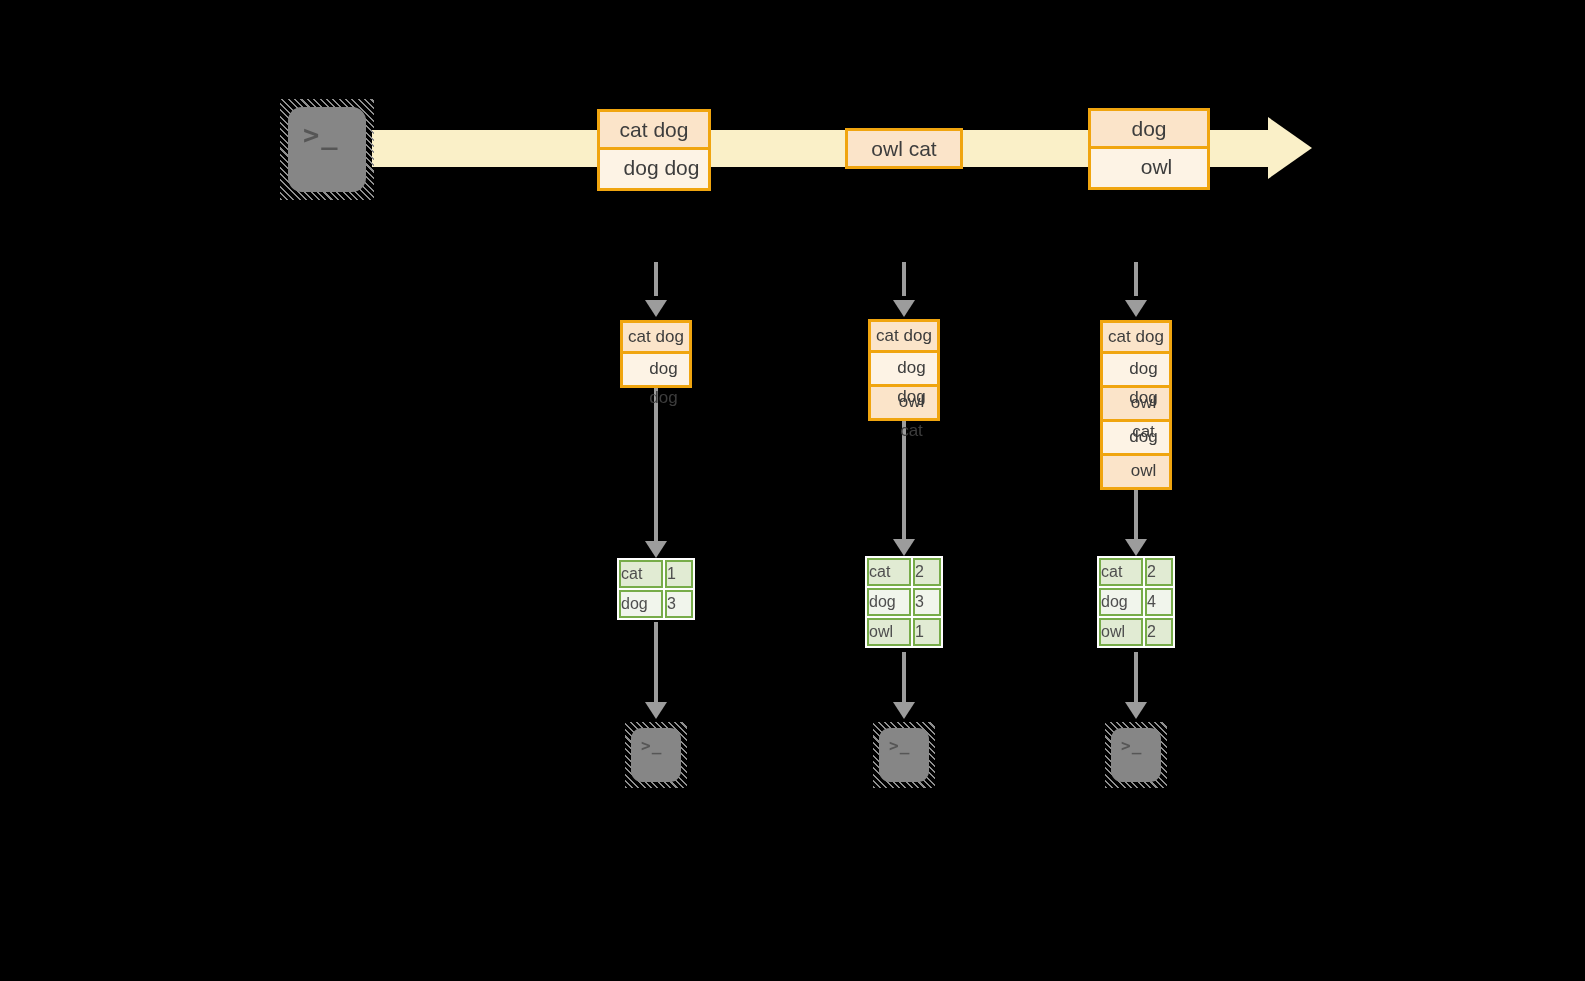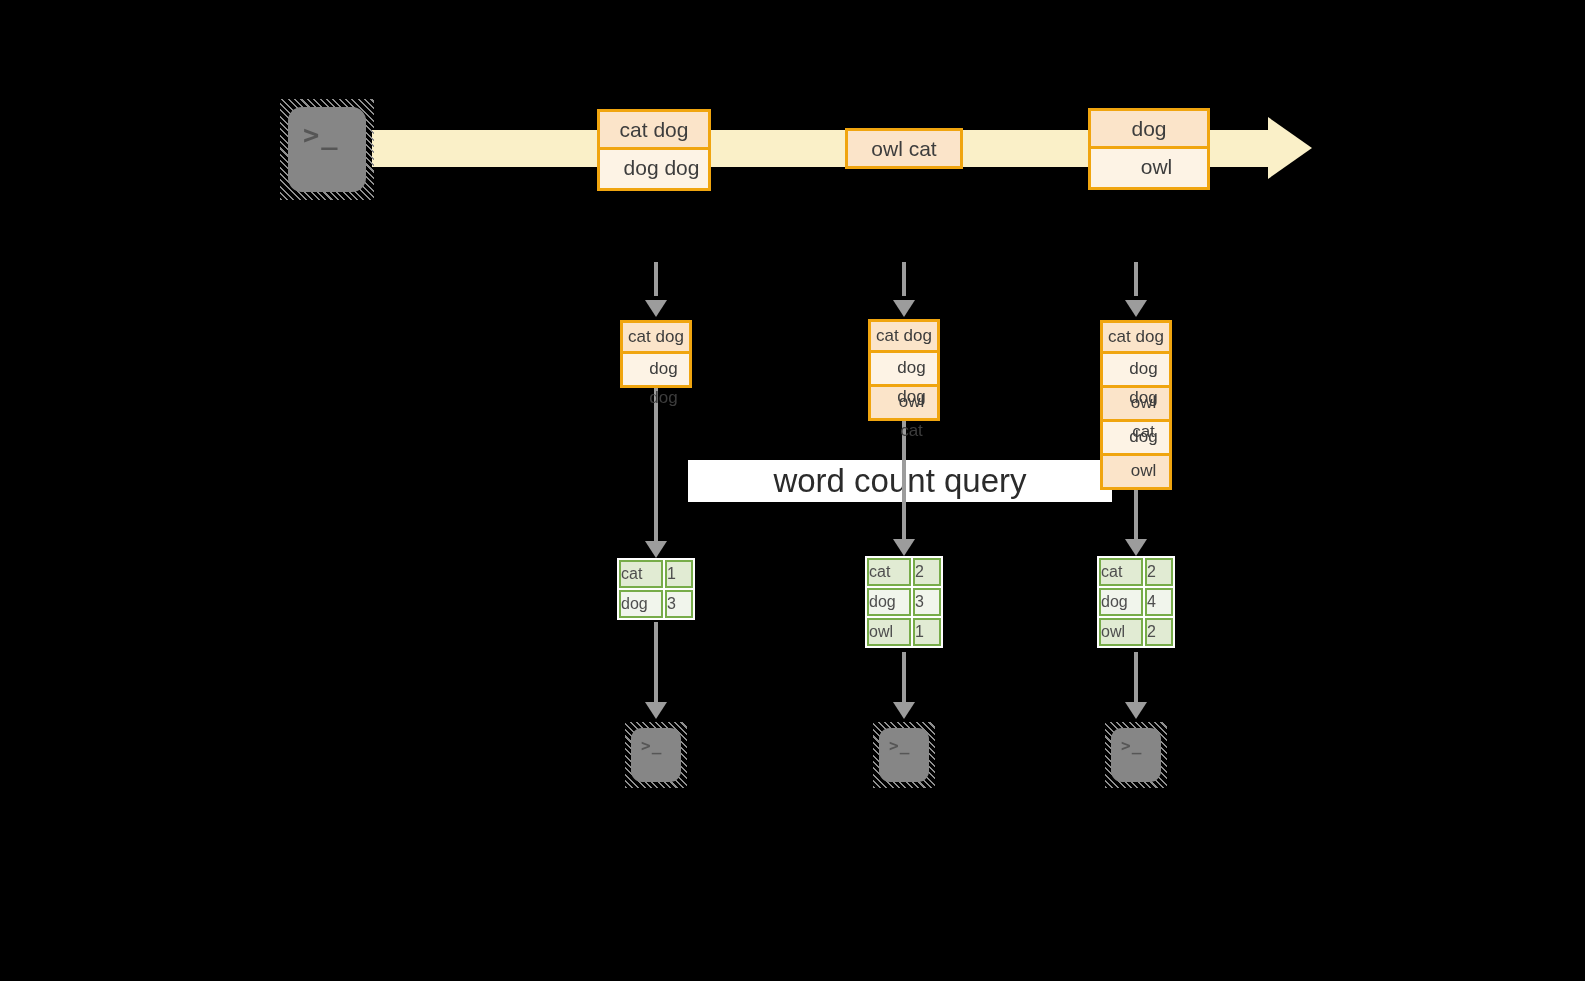--- a/index.html
+++ b/index.html
@@ -91,23 +91,20 @@
     <div class="row fill-a">owl cat</div>
   </div>
   <div class="ebox ebox-stack" style="left:1100px;top:320px;width:72px;">
     <div class="row fill-a">cat dog</div>
     <div class="row fill-b">dog dog</div>
     <div class="row fill-a">owl cat</div>
     <div class="row fill-b">dog</div>
     <div class="row fill-a">owl</div>
   </div>
 
-  <div class="query-band">
-    <span>word count query</span>
-  </div>
 
   <div class="vline" style="left:654px;top:384px;height:157px;"></div>
   <div class="vhead" style="left:645px;top:541px;"></div>
   <div class="vline" style="left:902px;top:414px;height:125px;"></div>
   <div class="vhead" style="left:893px;top:539px;"></div>
   <div class="vline" style="left:1134px;top:477px;height:62px;"></div>
   <div class="vhead" style="left:1125px;top:539px;"></div>
 
   <div class="ctable" style="left:617px;top:558px;">
     <div class="cell cell-a">cat</div>

